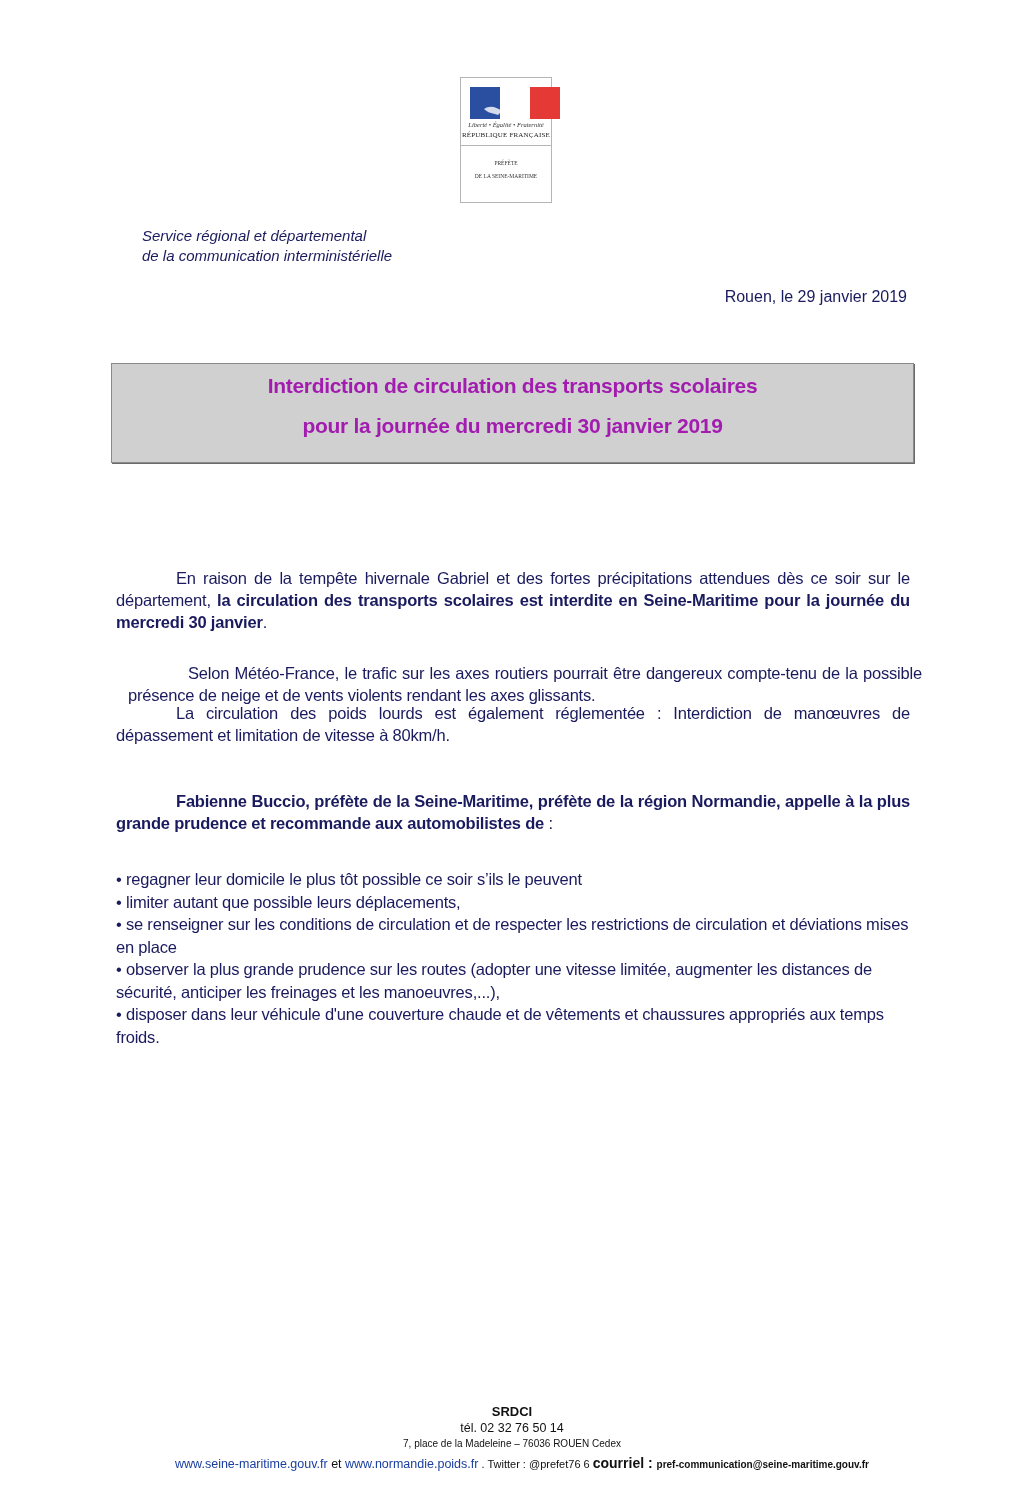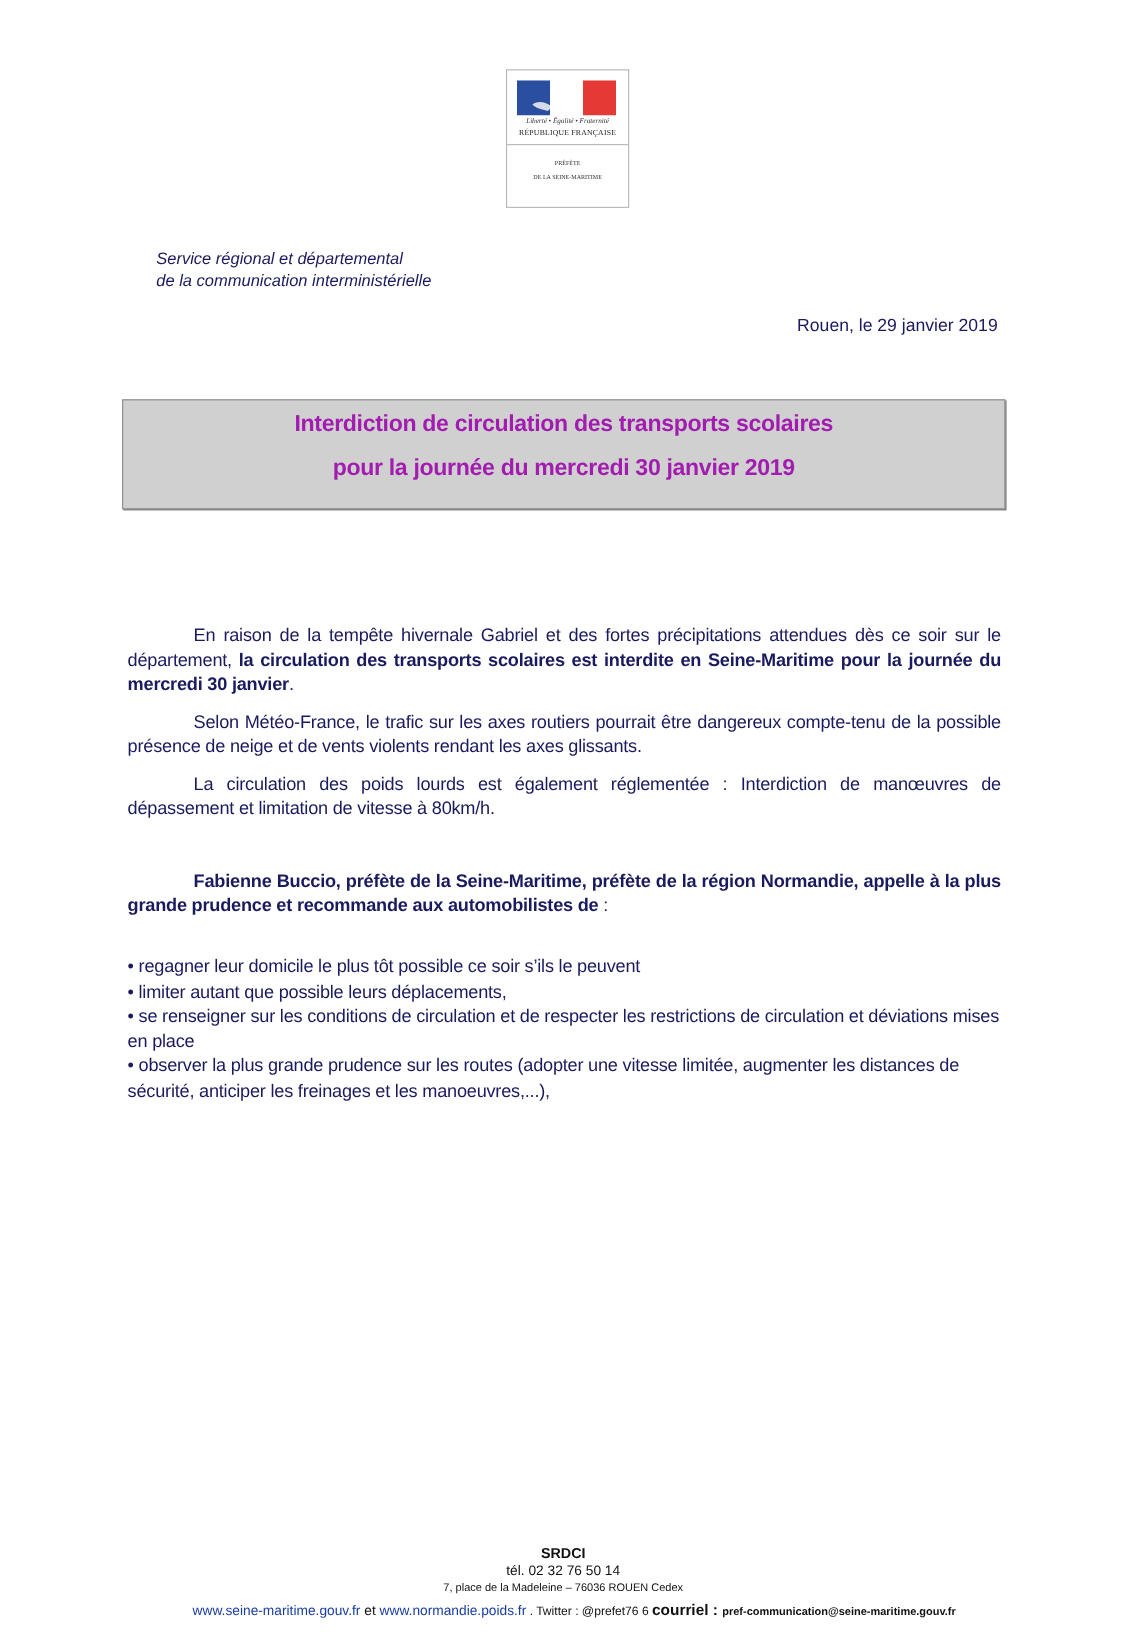--- a/index.html
+++ b/index.html
@@ -1,18 +1,18 @@
 <!DOCTYPE html>
 <html><head>
 <meta charset="utf-8">
 <style>
   html, body { margin: 0; padding: 0; background: #ffffff; }
   body { width: 1024px; height: 1496px; position: relative; overflow: hidden;
          font-family: "Liberation Sans", sans-serif; color: #1a1a5e; }
-  .logo-box { position: absolute; left: 460px; top: 63px; width: 112px; height: 126px;
+  .logo-box { position: absolute; left: 460px; top: 77px; width: 92px; height: 126px;
               border: 1px solid #b5b5b5; background: #fff; box-sizing: border-box; }
   .flag { position: absolute; left: 9px; top: 9px; width: 90px; height: 32px; }
   .motto { position: absolute; left: 0; width: 100%; top: 43px; text-align: center;
            font-family: "Liberation Serif", serif; font-style: italic; font-size: 6.5px; color: #333; }
   .rep { position: absolute; left: 0; width: 100%; top: 53px; text-align: center;
          font-family: "Liberation Serif", serif; font-size: 7px; color: #222; letter-spacing: 0.2px; }
   .logo-sep { position: absolute; left: 0; width: 100%; top: 67px; border-top: 1px solid #b5b5b5; }
   .pref1 { position: absolute; left: 0; width: 100%; top: 82px; text-align: center;
            font-family: "Liberation Serif", serif; font-size: 5.5px; color: #333; }
   .pref2 { position: absolute; left: 0; width: 100%; top: 95px; text-align: center;
@@ -26,21 +26,21 @@
                box-sizing: border-box; background: #d0d0d0; border: 1px solid #8a8a8a;
                box-shadow: 1px 1px 0 #6a6a6a; text-align: center; }
   .title-line { font-weight: bold; font-size: 21px; color: #a21caf; letter-spacing: -0.3px; }
   .t1 { position: absolute; left: 0; width: 100%; top: 10px; }
   .t2 { position: absolute; left: 0; width: 100%; top: 50px; }
 
   .body { position: absolute; left: 116px; width: 794px; font-size: 16.5px; line-height: 22px;
           text-align: justify; color: #1a1a5e; letter-spacing: -0.2px; }
   .body p { margin: 0; text-indent: 60px; }
   .p1 { top: 567px; }
-  .p2 { top: 646px; }
+  .p2 { top: 662px; margin-left: 12px; }
   .p3 { top: 702px; }
   .p4 { top: 790px; font-weight: bold; }
   b { font-weight: bold; }
   .list { position: absolute; left: 116px; top: 868px; width: 800px; font-size: 16.5px;
           line-height: 22.5px; color: #1a1a5e; letter-spacing: -0.2px; }
   .list div { margin: 0; }
 
   .footer { position: absolute; left: 0; width: 1024px; text-align: center; color: #111; }
   .f1 { top: 1404px; font-weight: bold; font-size: 13px; }
   .f2 { top: 1421px; font-size: 12.5px; }
@@ -95,20 +95,21 @@
 
 <div class="body p4">
   <p><span>Fabienne Buccio, préfète de la Seine-Maritime, préfète de la région Normandie, appelle à la plus grande prudence et recommande aux automobilistes de</span><span style="font-weight:normal"> :</span></p>
 </div>
 
 <div class="list">
   <div>• regagner leur domicile le plus tôt possible ce soir s’ils le peuvent</div>
   <div>• limiter autant que possible leurs déplacements,</div>
   <div>• se renseigner sur les conditions de circulation et de respecter les restrictions de circulation et déviations mises en place</div>
   <div>• observer la plus grande prudence sur les routes (adopter une vitesse limitée, augmenter les distances de sécurité, anticiper les freinages et les manoeuvres,...),</div>
+  <div>• disposer dans leur véhicule d'une couverture chaude et de vêtements et chaussures appropriés aux temps froids.</div>
 </div>
 
 <div class="footer f1">SRDCI</div>
 <div class="footer f2">tél. 02 32 76 50 14</div>
 <div class="footer f3">7, place de la Madeleine – 76036 ROUEN Cedex</div>
 <div class="footer f4">
   <span class="link">www.seine-maritime.gouv.fr</span><span> et </span><span class="link">www.normandie.poids.fr</span><span class="small"> . Twitter : @prefet76 6 </span><span class="courriel">courriel : </span><span class="mail">pref-communication@seine-maritime.gouv.fr</span>
 </div>
 
 </body></html>

